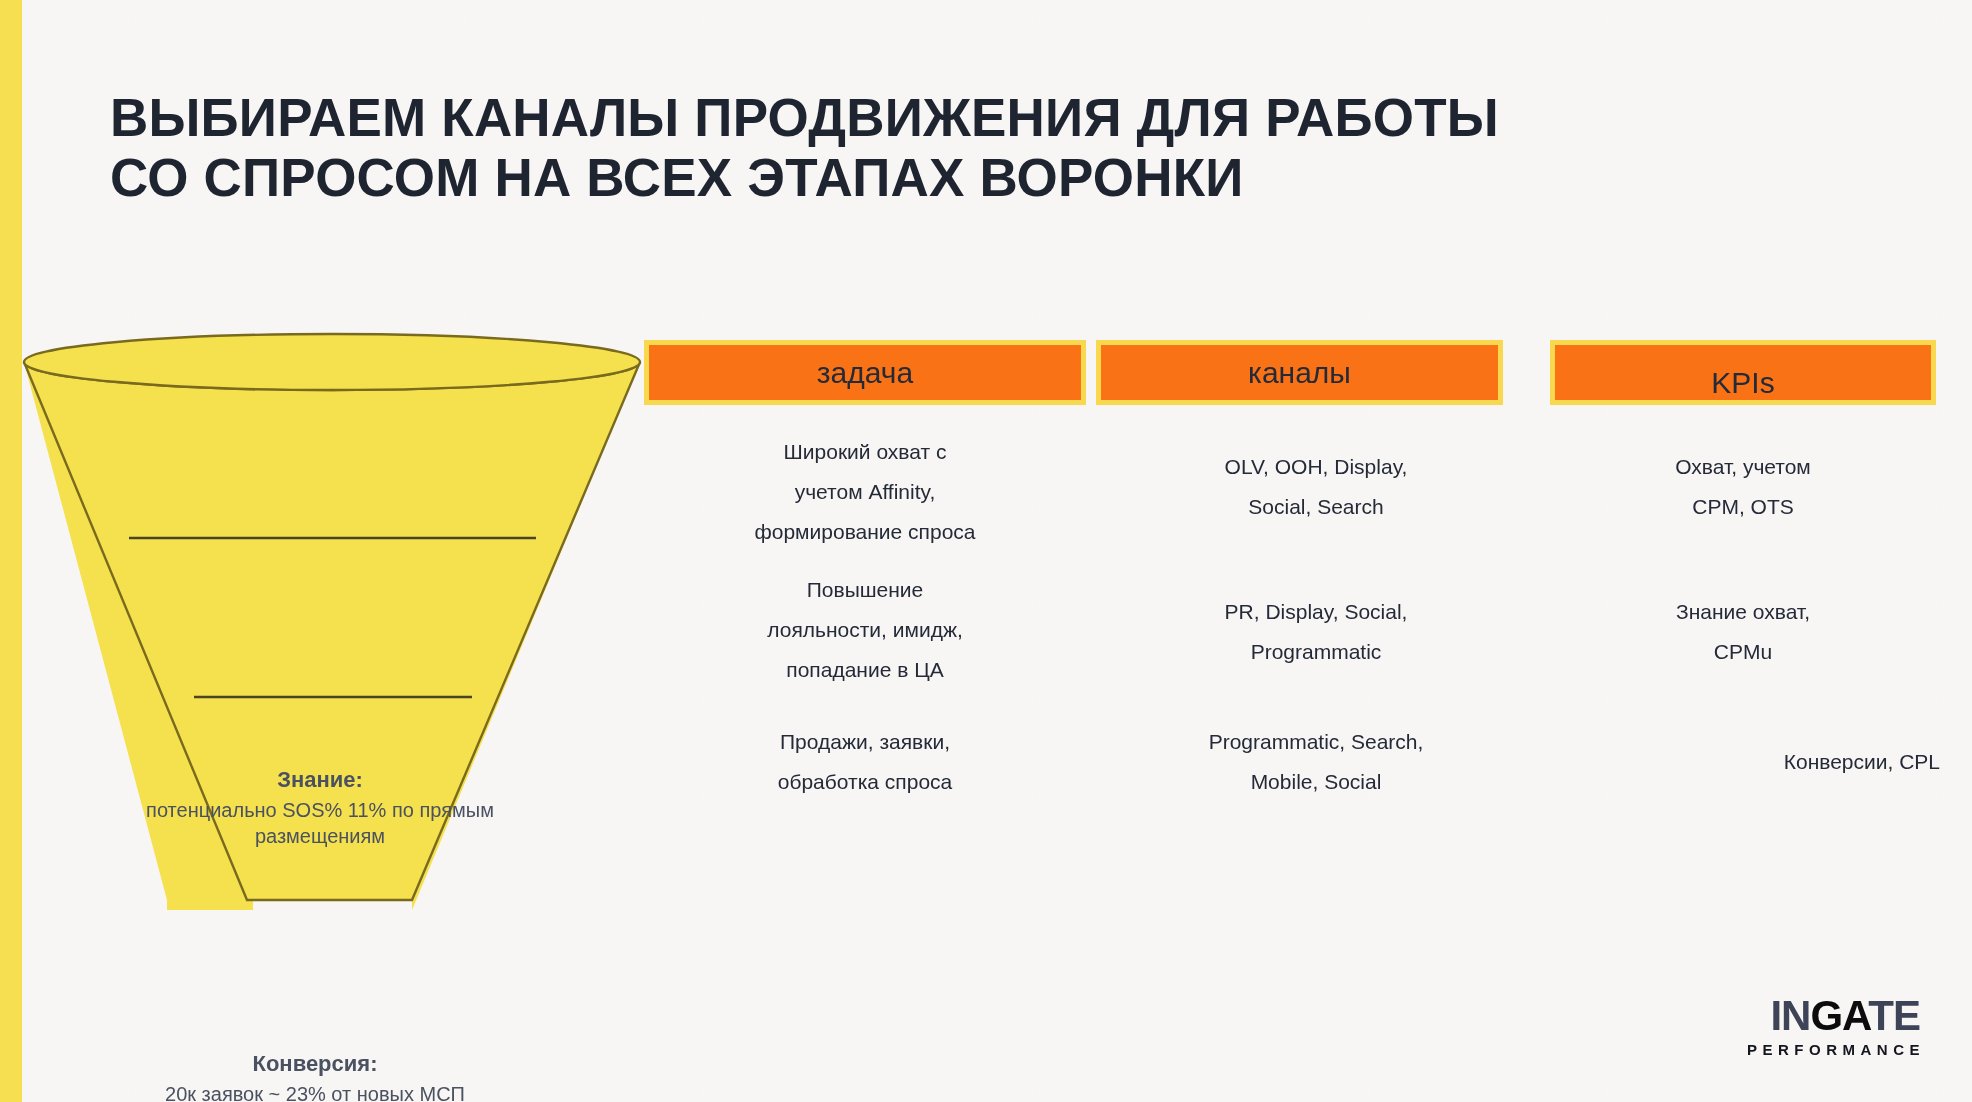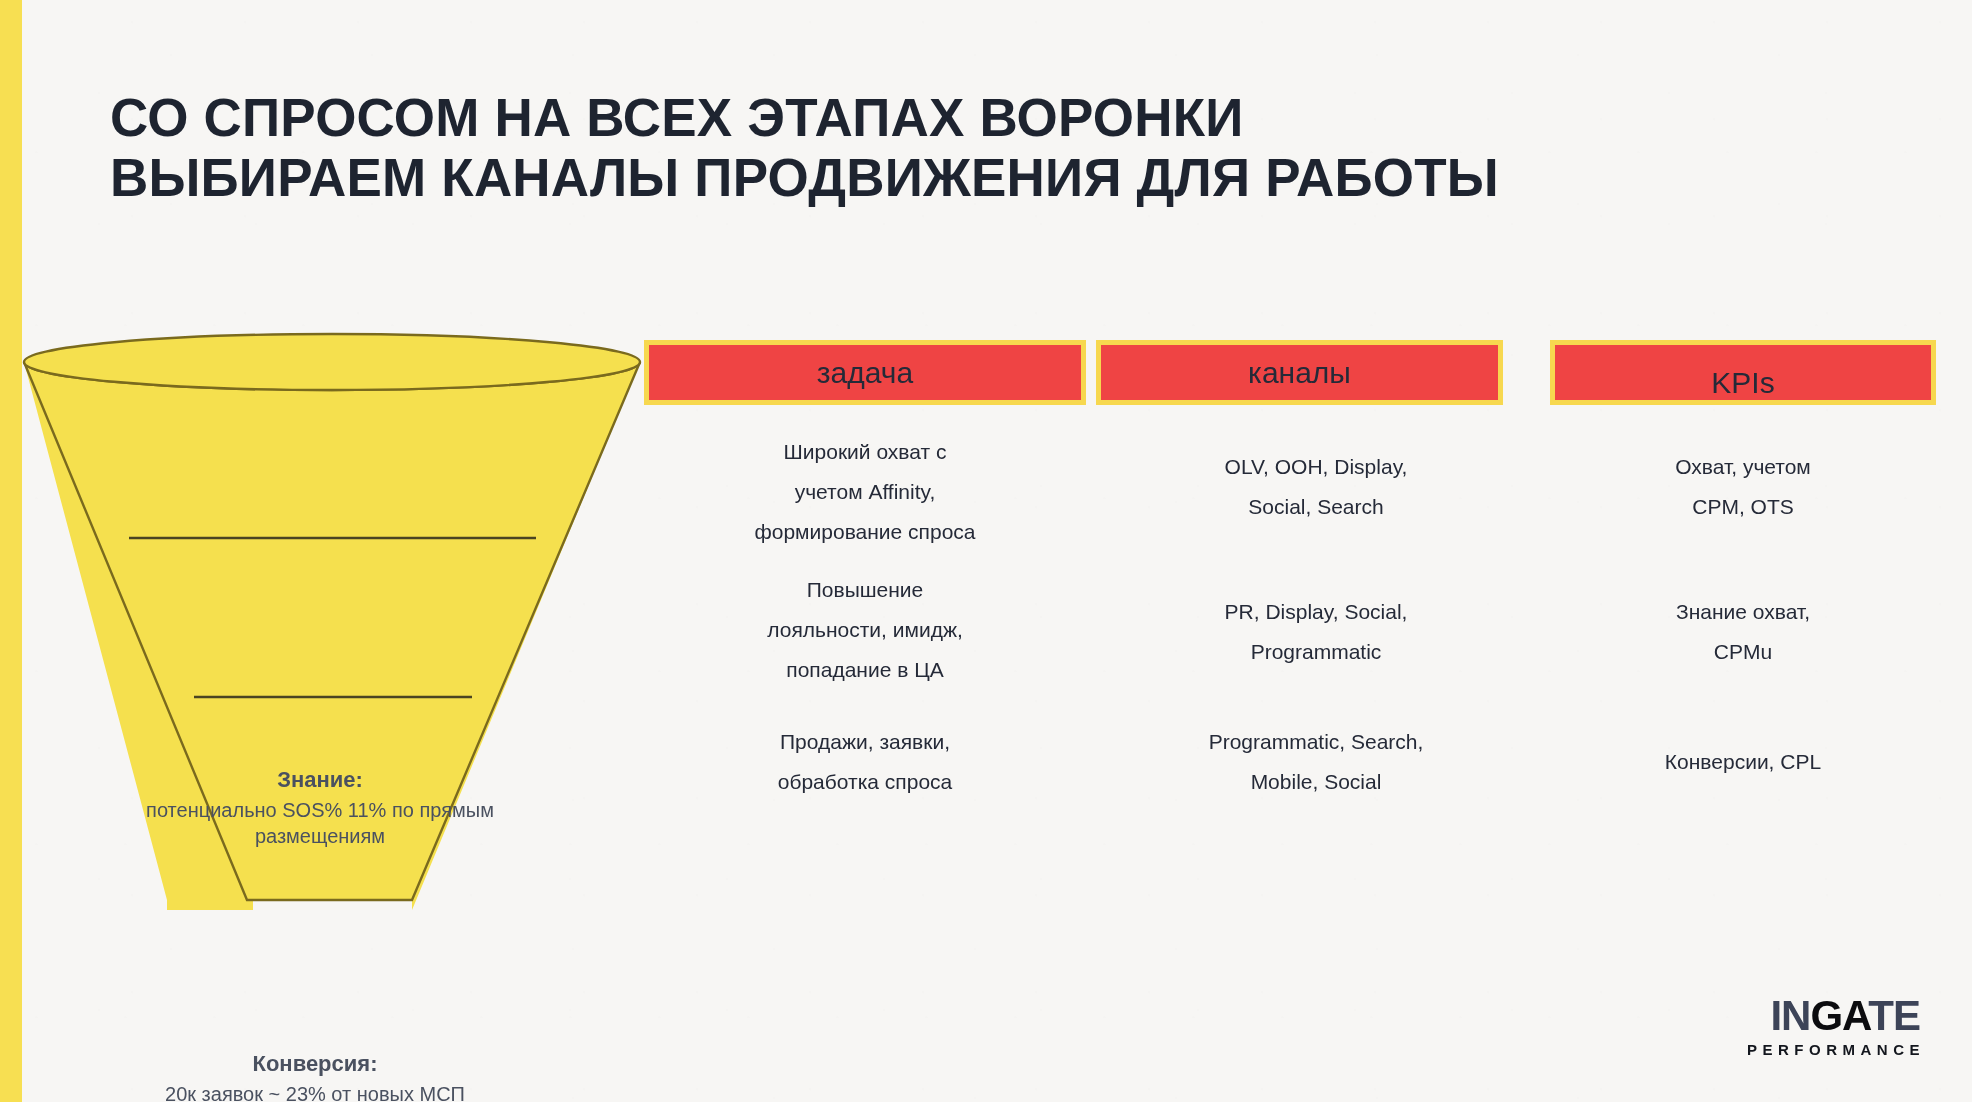--- a/index.html
+++ b/index.html
@@ -86,21 +86,21 @@
   #funnel-stage-0 { left:90px;  top:436px; width:460px; }
   #funnel-stage-1 { left:110px; top:568px; width:420px; }
   #funnel-stage-2 { left:150px; top:720px; width:330px; }
 
   
   .col-head {
     position:absolute;
     top:340px;
     height:65px;
     border:5px solid #f7d84f;
-    background:#ef4444;
+    background:#f97316;
     display:flex;
     align-items:center;
     justify-content:center;
     color:#252a38;
     font-family:"Liberation Sans", sans-serif;
     font-weight:400;
     font-size:30px;
   }
   #col-head-0 { left:644px;  width:442px; }
   #col-head-1 { left:1096px; width:407px; }
@@ -125,21 +125,21 @@
 
   
   .r0 { top:432px; }
   .r1 { top:585px; }
   .r2 { top:735px; }
   .r1.c0 { top:570px; }
   .r2.c0 { top:722px; }
   .r1.c1 { top:592px; }
   .r1.c2 { top:592px; }
   .r2.c1 { top:722px; }
-  .r2.c2 { top:742px; }
+  .r2.c2 { top:742px;text-align:right; }
   .r0.c1 { top:447px; }
   .r0.c2 { top:447px; }
 
   
   #logo {
     position:absolute;
     right:52px; bottom:44px;
     text-align:right;
     user-select:none;
     margin-top:40px;
@@ -164,22 +164,22 @@
   }
 </style>
 </head>
 <body>
 
 <div id="paper-texture"></div>
 
 <div id="accent-bar"></div>
 
 <h1 id="page-title">
+  <span class="tline">Выбираем каналы продвижения для работы</span>
   <span class="tline">со спросом на всех этапах воронки</span>
-  <span class="tline">Выбираем каналы продвижения для работы</span>
 </h1>
 
 <div id="funnel">
   <svg width="660" height="600" viewBox="0 0 660 600">
 
     <path d="M 24 32
              L 167 570
              L 167 580
              L 253 580
              L 253 570

